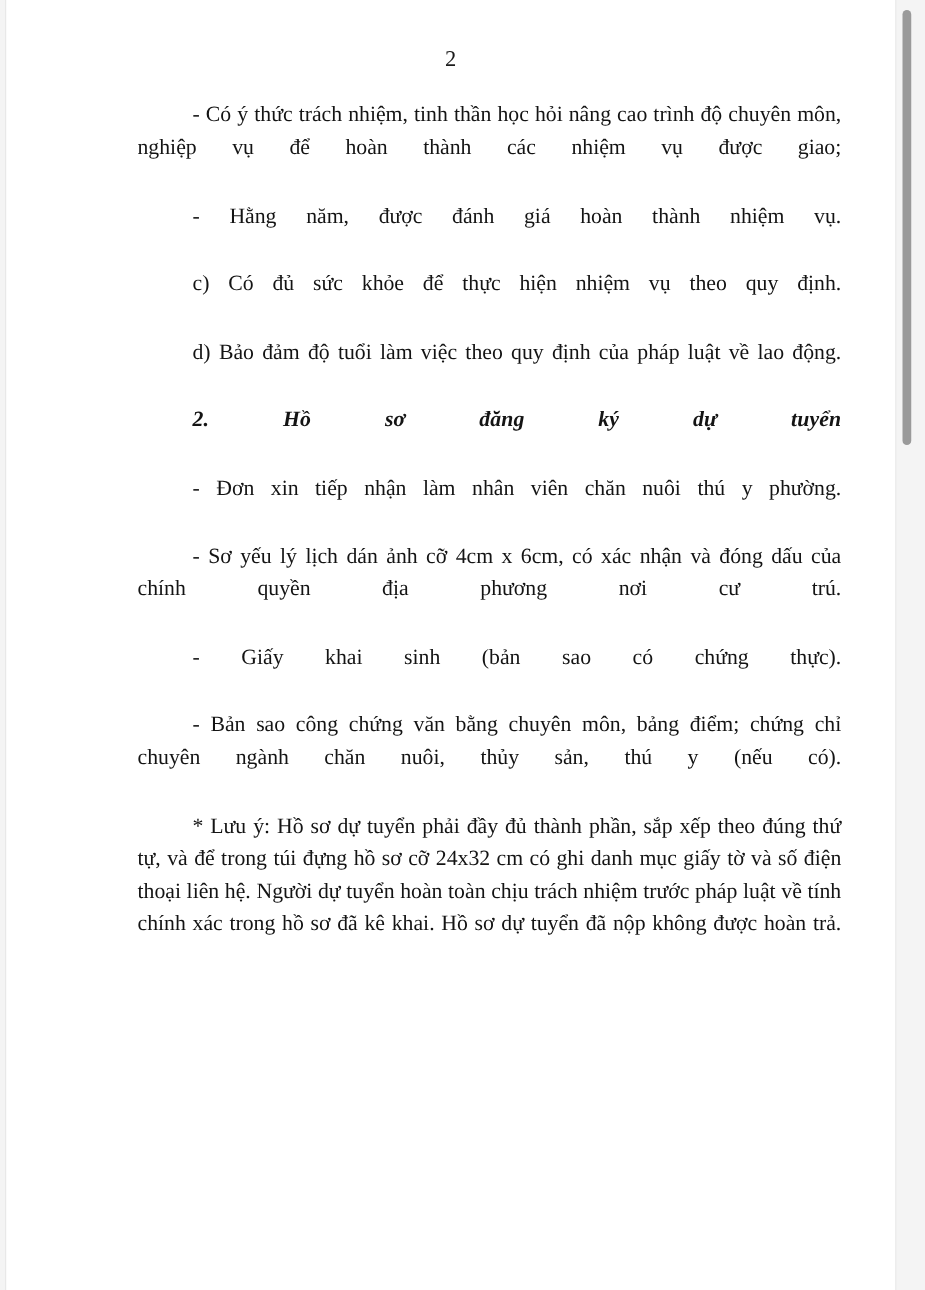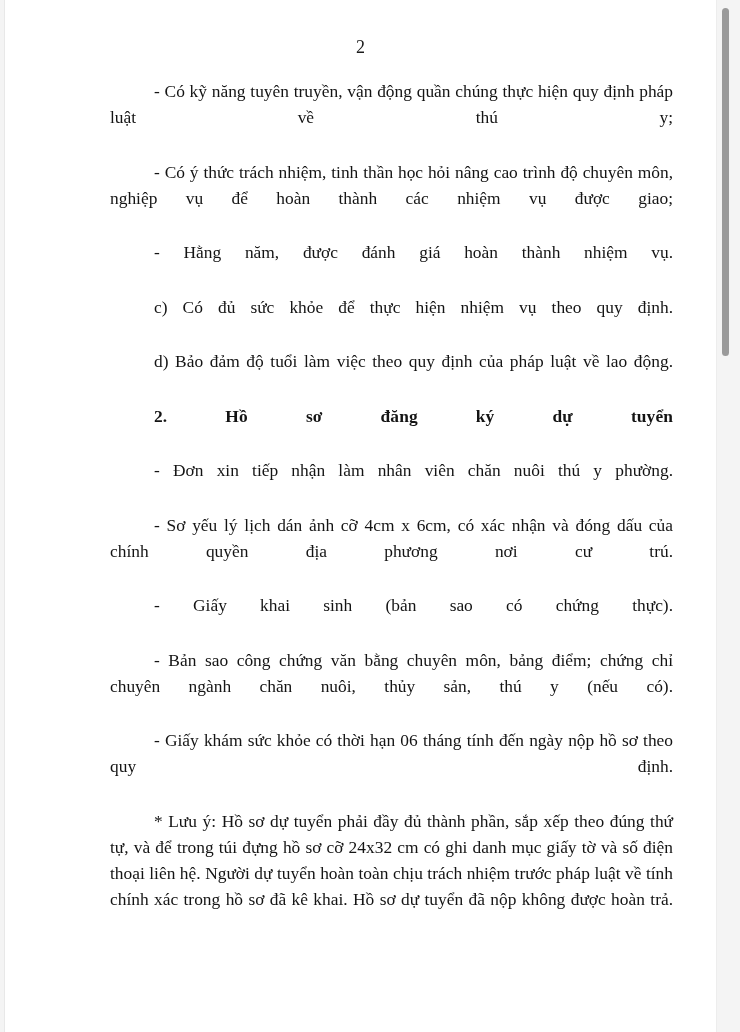--- a/index.html
+++ b/index.html
@@ -72,20 +72,21 @@
     display: inline-block;
     width: 100%;
   }
 
   p.heading-sub {
     font-weight: bold;
     text-indent: 44px;
     margin-top: 3px;
     margin-bottom: 3px;
     letter-spacing: 0.1px;
+    font-style: italic;
   }
 
   
   #scrollbar-track {
     position: absolute;
     top: 0;
     right: 10px;
     width: 9px;
     height: 1032px;
     background: transparent;
@@ -113,21 +114,20 @@
 <body>
 
 <div id="viewer">
 
   <div id="page">
 
     <div class="page-number">2</div>
 
     <div id="body-text">
 
-      <p class="body">- Có kỹ năng tuyên truyền, vận động quần chúng thực hiện quy định pháp luật về thú y;</p>
 
       <p class="body">- Có ý thức trách nhiệm, tinh thần học hỏi nâng cao trình độ chuyên môn, nghiệp vụ để hoàn thành các nhiệm vụ được giao;</p>
 
       <p class="body">- Hằng năm, được đánh giá hoàn thành nhiệm vụ.</p>
 
       <p class="body">c) Có đủ sức khỏe để thực hiện nhiệm vụ theo quy định.</p>
 
       <p class="body">d) Bảo đảm độ tuổi làm việc theo quy định của pháp luật về lao động.</p>
 
 
@@ -135,21 +135,20 @@
 
 
       <p class="body">- Đơn xin tiếp nhận làm nhân viên chăn nuôi thú y phường.</p>
 
       <p class="body">- Sơ yếu lý lịch dán ảnh cỡ 4cm x 6cm, có xác nhận và đóng dấu của chính quyền địa phương nơi cư trú.</p>
 
       <p class="body">- Giấy khai sinh (bản sao có chứng thực).</p>
 
       <p class="body">- Bản sao công chứng văn bằng chuyên môn, bảng điểm; chứng chỉ chuyên ngành chăn nuôi, thủy sản, thú y (nếu có).</p>
 
-      <p class="body">- Giấy khám sức khỏe có thời hạn 06 tháng tính đến ngày nộp hồ sơ theo quy định.</p>
 
 
       <p class="body">* Lưu ý: Hồ sơ dự tuyển phải đầy đủ thành phần, sắp xếp theo đúng thứ tự, và để trong túi đựng hồ sơ cỡ 24x32 cm có ghi danh mục giấy tờ và số điện thoại liên hệ. Người dự tuyển hoàn toàn chịu trách nhiệm trước pháp luật về tính chính xác trong hồ sơ đã kê khai. Hồ sơ dự tuyển đã nộp không được hoàn trả.</p>
 
     </div>
   </div>
 
   <div class="page-edge-right"></div>
 
   <div id="scrollbar-track">

